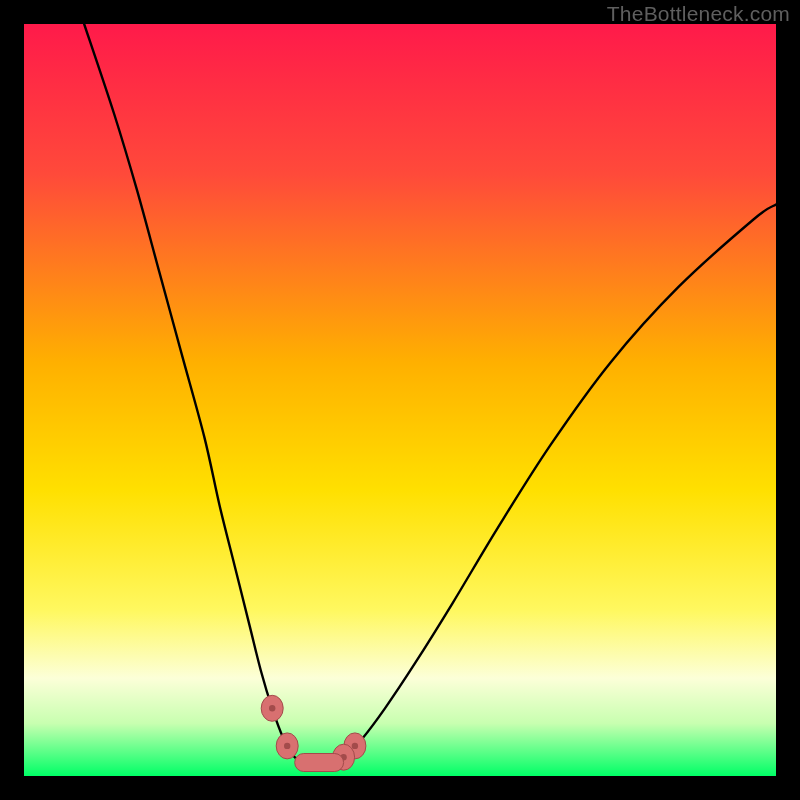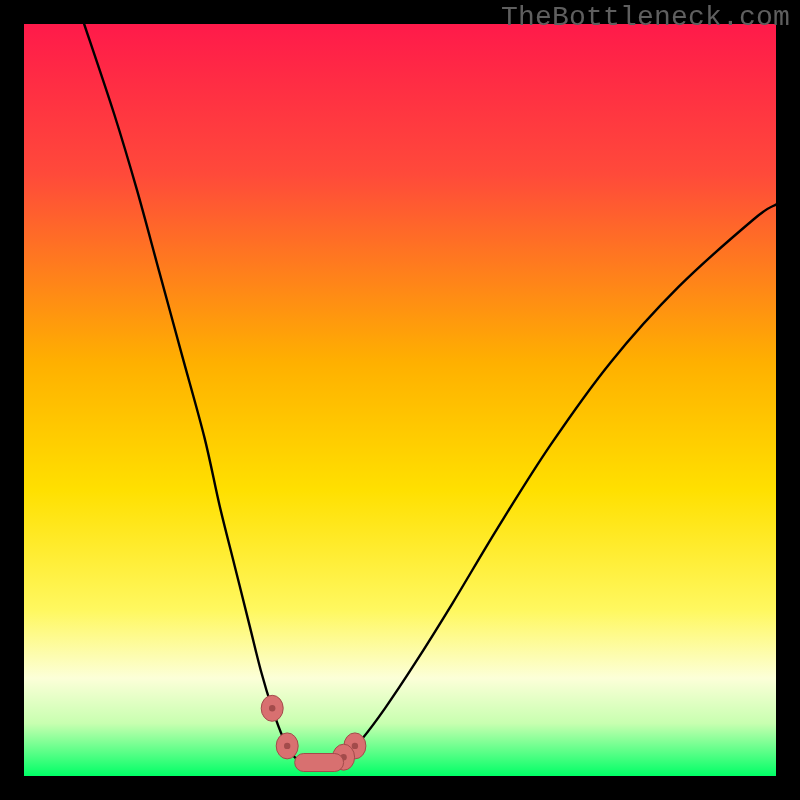--- a/index.html
+++ b/index.html
@@ -22,22 +22,22 @@
     position: absolute;
     left: 0;
     top: 0;
     width: 752px;
     height: 752px;
   }
   .watermark {
     position: absolute;
     top: 2px;
     right: 10px;
-    font-family: Liberation Mono, monospace;
-    font-size: 28px;
+    font-family: Liberation Sans, sans-serif;
+    font-size: 21px;
     font-weight: 500;
     color: #5f5f5f;
     letter-spacing: 0.2px;
   }
   svg { display: block; }
 </style>
 </head>
 <body>
 
 <div class="frame">

